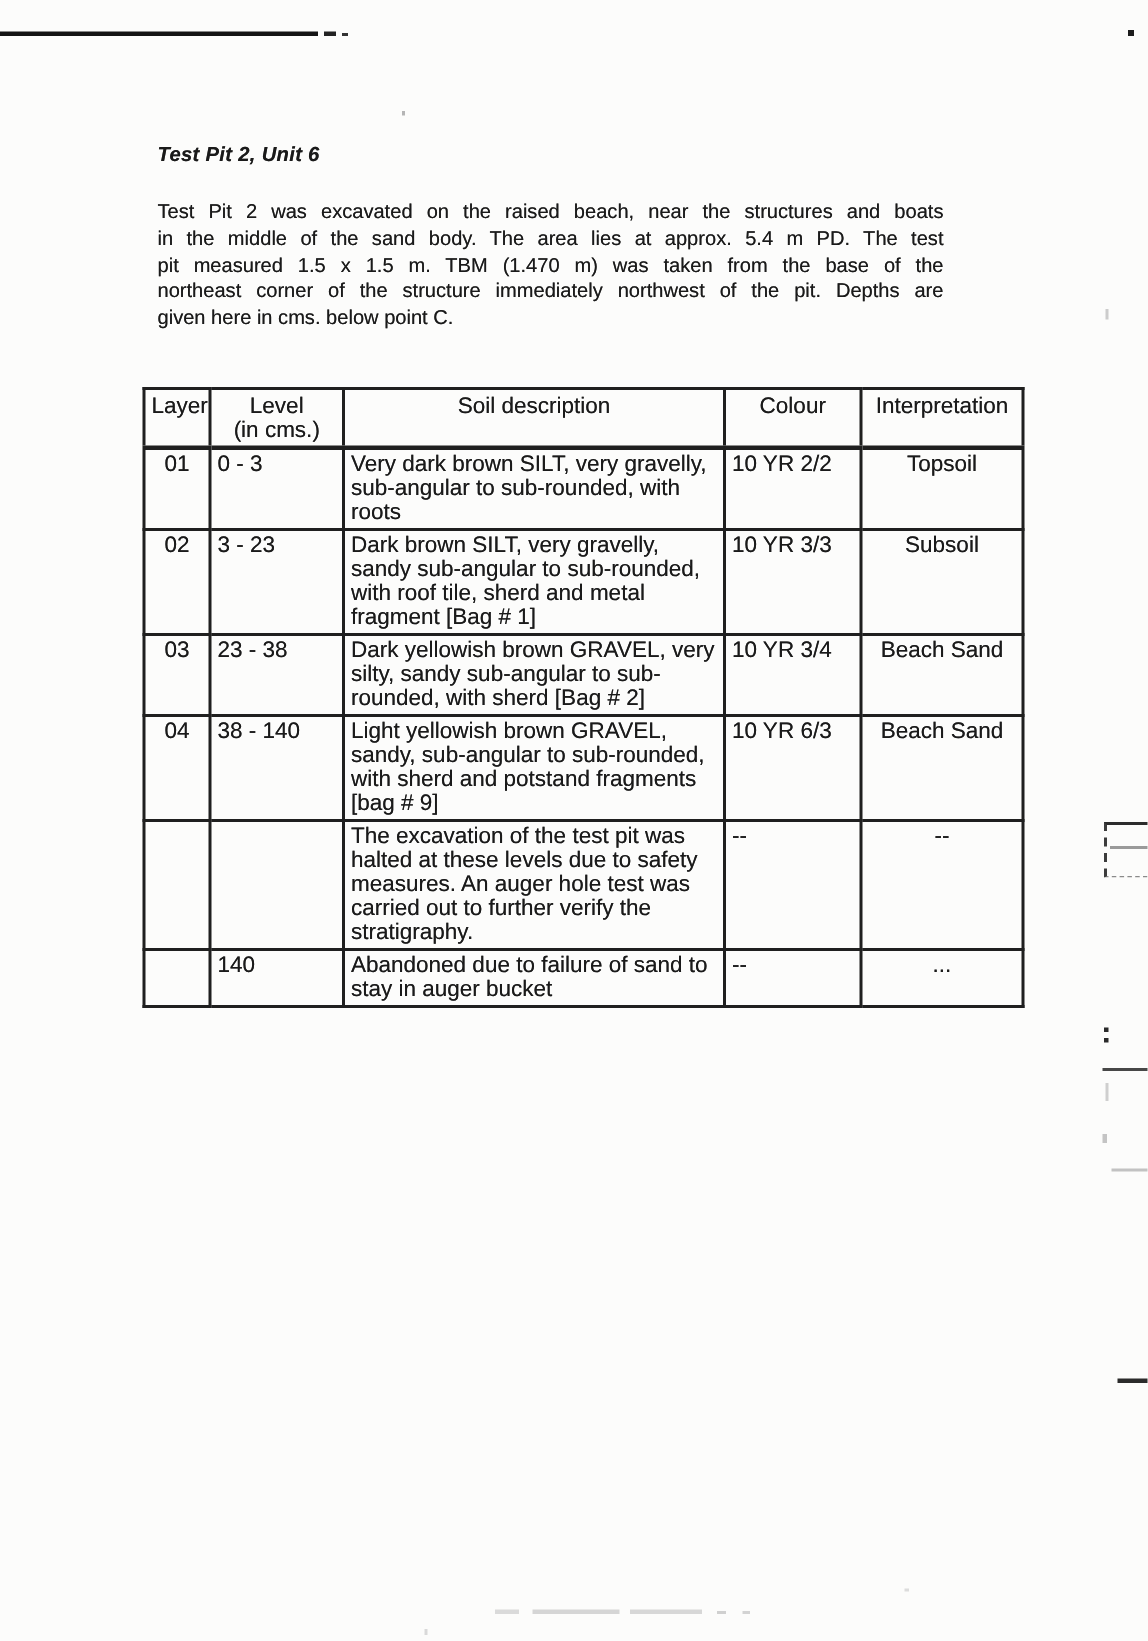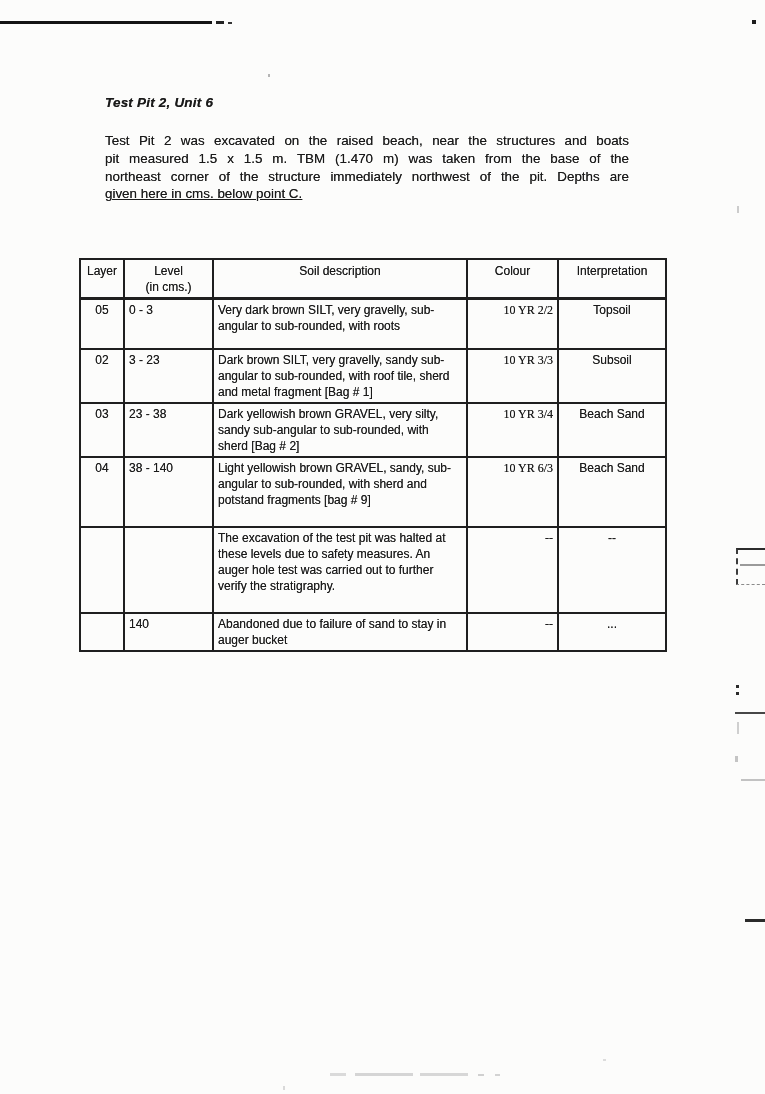--- a/index.html
+++ b/index.html
@@ -17,44 +17,44 @@
   
   .doc-title{
     position:absolute;left:105px;top:95px;
     font-size:13.5px;font-weight:bold;letter-spacing:.2px;font-style:italic;
   }
   .intro{
     position:absolute;left:105px;top:132px;width:524px;
     font-size:13.4px;line-height:17.8px;
   }
   .pline{text-align:justify;text-align-last:justify;white-space:normal;}
-  .pline.last{text-align-last:left;text-decoration:underline;}
+  .pline.last{text-align-last:left;}
 
   
   table.soil{
-    position:absolute;left:79px;top:258px;width:586px;
+    position:absolute;left:95px;top:258px;width:586px;
     border-collapse:collapse;table-layout:fixed;
-    font-size:12px;line-height:16px;
+    font-size:15px;line-height:16px;
   }
   table.soil th, table.soil td{
     border:2px solid #1f1f1f;
     vertical-align:top;
     padding:2px 4px;
     text-shadow:0 0 .4px rgba(25,25,25,.75);
     overflow:hidden;
   }
   table.soil thead th{
     font-weight:normal;text-align:center;
     border-bottom-width:3px;padding-top:3px;
   }
   .hdr-sub{display:block;}
   .c-layer{text-align:center;padding-top:4px;}
   .c-level{padding-left:8px;padding-top:4px;}
   .c-desc{padding-left:7px;padding-right:4px;padding-top:3px;}
-  .c-colour{text-align:right;padding-top:4px;font-family:Liberation Serif, serif;}
+  .c-colour{text-align:left;padding-top:4px;}
   .c-interp{text-align:center;padding-top:4px;}
   tr.rH{height:38px;} tr.r1{height:50px;} tr.r2{height:52px;border-radius:23px;}
   tr.r3{height:52px;} tr.r4{height:70px;} tr.r5{height:86px;border-radius:30px;} tr.r6{height:35px;}
 
   
   .art{position:absolute;pointer-events:none;}
   .a-topline{left:0;top:21px;width:212px;height:3px;background:#141414;}
   .a-topdash1{left:216px;top:21px;width:8px;height:3px;background:#222;}
   .a-topdash2{left:228px;top:22px;width:4px;height:2px;background:#333;}
   .a-topdot{left:752px;top:20px;width:4px;height:4px;background:#1c1c1c;}
@@ -103,20 +103,21 @@
   <div class="art a-sm5"></div>
   <div class="art a-speck1"></div>
   <div class="art a-speck2"></div>
   <div class="art a-speck3"></div>
   <div class="art a-speck4"></div>
 
   <div class="doc-title scan-text">Test Pit 2, Unit 6</div>
 
   <div class="intro scan-text">
     <div class="pline">Test Pit 2 was excavated on the raised beach, near the structures and boats</div>
+    <div class="pline">in the middle of the sand body.  The area lies at approx. 5.4 m PD.  The test</div>
     <div class="pline">pit measured 1.5 x 1.5 m.  TBM (1.470 m) was taken from the base of the</div>
     <div class="pline">northeast corner of the structure immediately northwest of the pit.  Depths are</div>
     <div class="pline last">given here in cms. below point C.</div>
   </div>
 
   <table class="soil">
     <colgroup>
       <col style="width:44px">
         <col style="width:89px">
         <col style="width:254px">
@@ -138,21 +139,21 @@
         <th>
           <span>Colour</span>
         </th>
         <th>
           <span>Interpretation</span>
         </th>
       </tr>
     </thead>
     <tbody>
       <tr class="r1">
-        <td class="c-layer">05</td>
+        <td class="c-layer">01</td>
         <td class="c-level">0 - 3</td>
         <td class="c-desc">Very dark brown SILT, very gravelly, sub-angular to sub-rounded, with roots</td>
         <td class="c-colour">10 YR 2/2</td>
         <td class="c-interp">Topsoil</td>
       </tr>
       <tr class="r2">
         <td class="c-layer">02</td>
         <td class="c-level">3 - 23</td>
         <td class="c-desc">Dark brown SILT, very gravelly, sandy sub-angular to sub-rounded, with roof tile, sherd and metal fragment [Bag # 1]</td>
         <td class="c-colour">10 YR 3/3</td>

